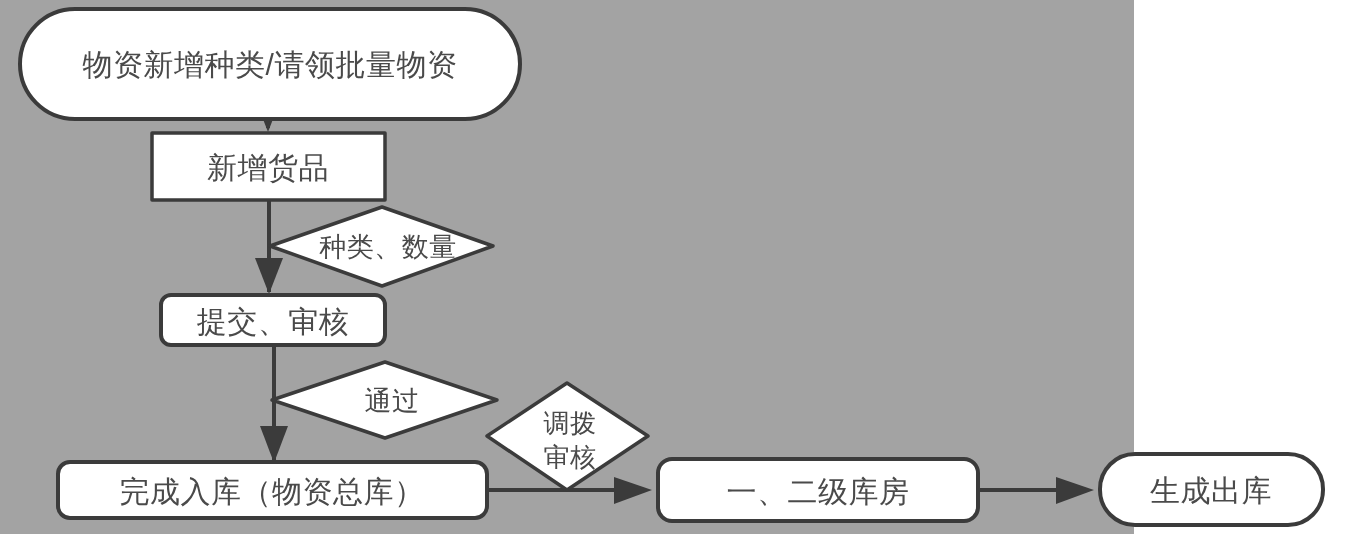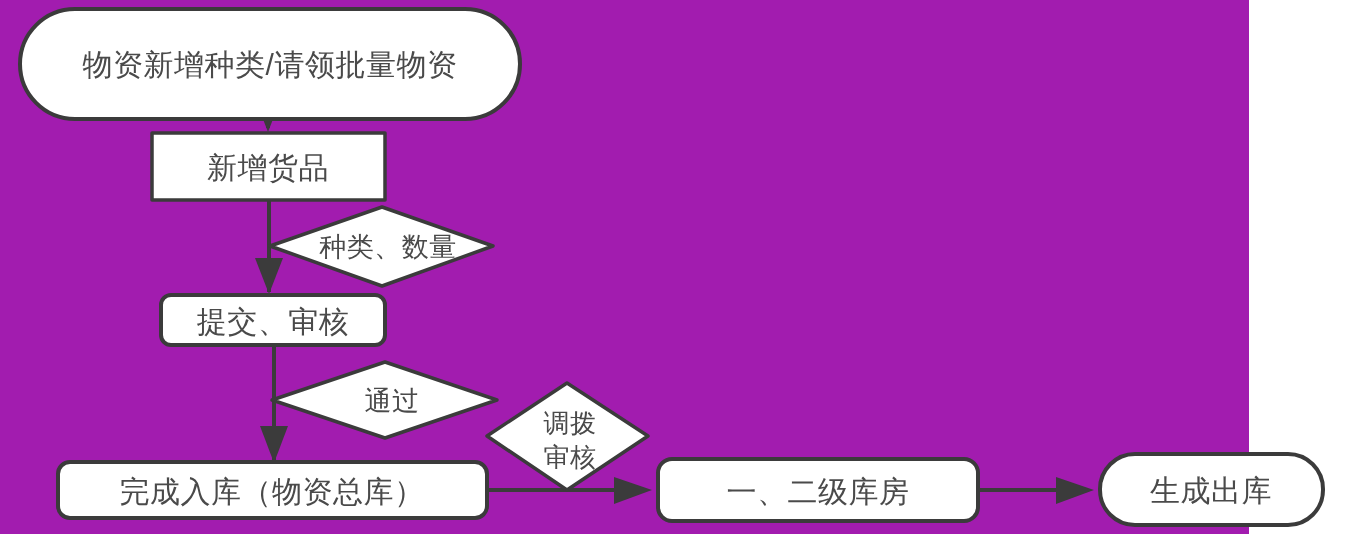--- a/index.html
+++ b/index.html
@@ -8,23 +8,23 @@
     background: #ffffff;
   }
   body {
     width: 1345px;
     height: 534px;
     font-family: "Liberation Sans", "DejaVu Sans", sans-serif;
     overflow: hidden;
   }
   #flowchart-canvas {
     position: relative;
-    width: 1249px;
+    width: 1134px;
     height: 534px;
-    background: #a21caf;
+    background: #a3a3a3;
   }
   svg.diagram {
     display: block;
     width: 1345px;
     height: 534px;
   }
   .shape-outline {
     fill: #ffffff;
     stroke: #3b3b3b;
     stroke-width: 4;

